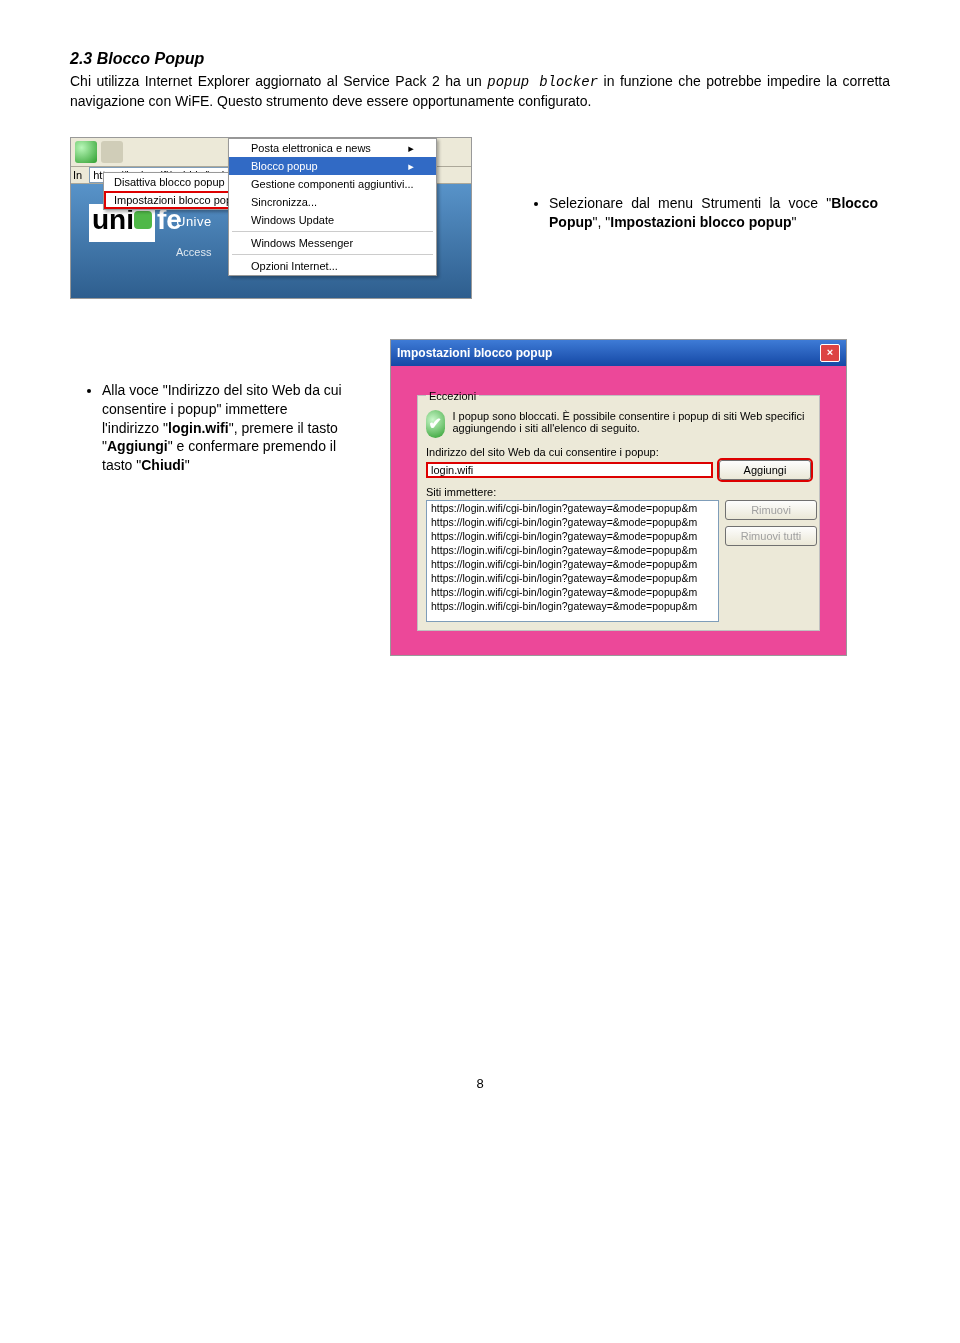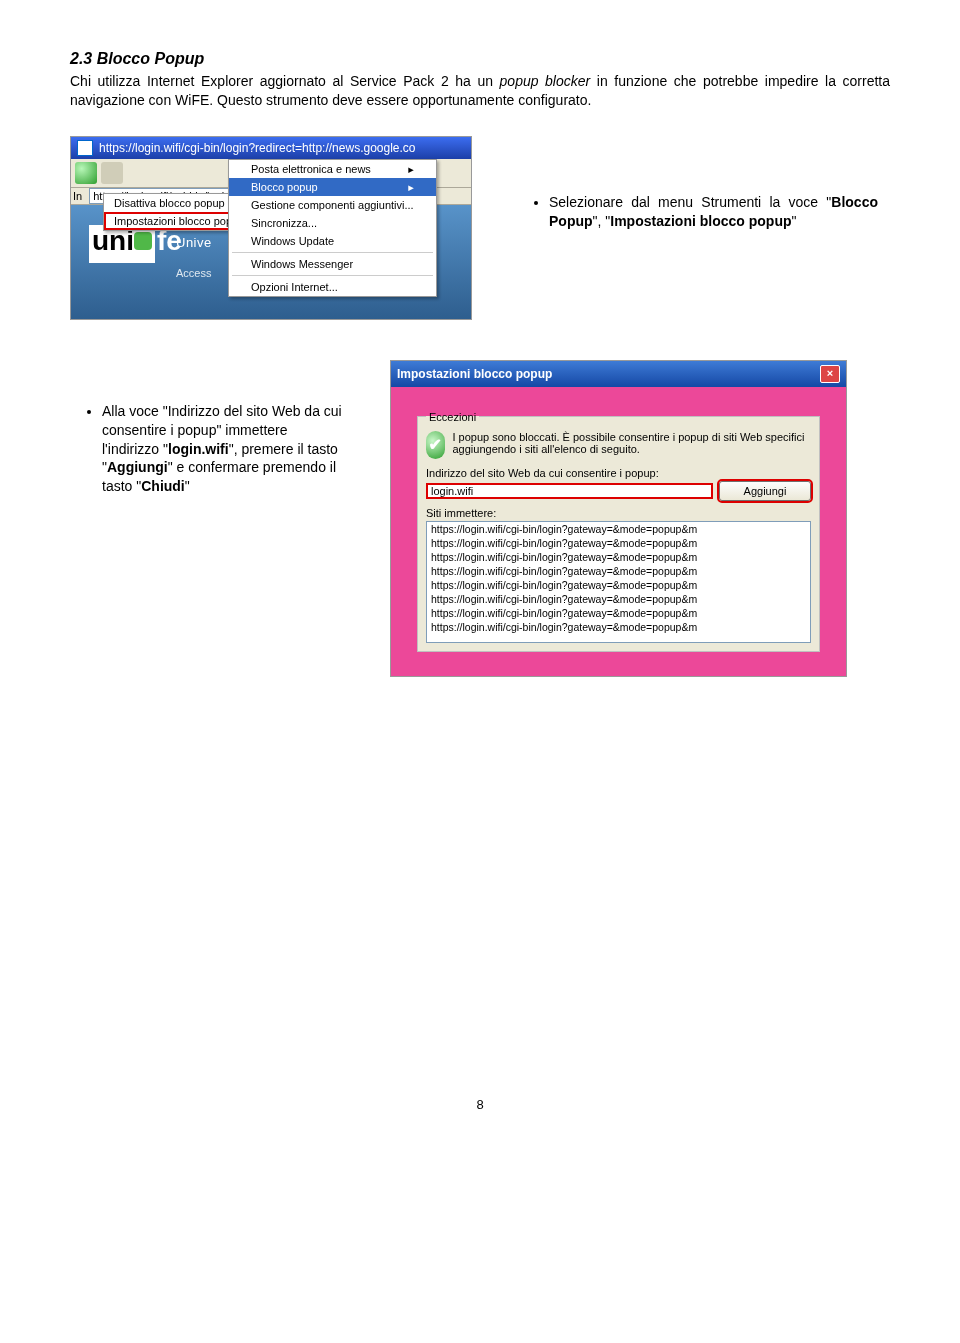--- a/index.html
+++ b/index.html
@@ -149,34 +149,30 @@
   .siteListRow { display:flex; gap:6px; }
   .siteList {
     flex:1; border:1px solid #7f9db9; background:#fff; font-size:10.5px;
     height:120px; overflow:hidden;
   }
   .siteList div { padding:1px 4px; white-space:nowrap; overflow:hidden;
     text-overflow:clip; border-bottom:0; }
   .siteBtns { display:flex; flex-direction:column; gap:6px; width:86px; }
 
   .pageno { text-align:center; margin-top:420px; font-size:13px; }
-  em { font-style: italic; }
+  em { font-style: italic; font-family: Liberation Mono, monospace; }
 </style>
 </head>
 <body>
 
 <h2>2.3 Blocco Popup</h2>
 <p class="intro">Chi utilizza Internet Explorer aggiornato al Service Pack 2 ha un <em>popup blocker</em> in funzione che potrebbe impedire la corretta navigazione con WiFE. Questo strumento deve essere opportunamente configurato.</p>
 
 <div class="row1">
   <div class="shot1">
-    <div class="titlebar">
-      <span class="titlebar-icon"></span>
-      <span>https://login.wifi/cgi-bin/login?redirect=http://news.google.co</span>
-    </div>
 
     <div class="popup-menu-overlay" style="height:0;">
 
       <div class="toolsmenu">
         <div class="mi arrow">Posta elettronica e news</div>
         <div class="mi arrow sel">Blocco popup</div>
         <div class="mi">Gestione componenti aggiuntivi...</div>
         <div class="mi">Sincronizza...</div>
         <div class="mi">Windows Update</div>
         <hr>
@@ -250,19 +246,23 @@
           <div class="siteList">
             <div>https://login.wifi/cgi-bin/login?gateway=&amp;mode=popup&amp;m</div>
             <div>https://login.wifi/cgi-bin/login?gateway=&amp;mode=popup&amp;m</div>
             <div>https://login.wifi/cgi-bin/login?gateway=&amp;mode=popup&amp;m</div>
             <div>https://login.wifi/cgi-bin/login?gateway=&amp;mode=popup&amp;m</div>
             <div>https://login.wifi/cgi-bin/login?gateway=&amp;mode=popup&amp;m</div>
             <div>https://login.wifi/cgi-bin/login?gateway=&amp;mode=popup&amp;m</div>
             <div>https://login.wifi/cgi-bin/login?gateway=&amp;mode=popup&amp;m</div>
             <div>https://login.wifi/cgi-bin/login?gateway=&amp;mode=popup&amp;m</div>
           </div>
+          <div class="siteBtns">
+            <span class="winbtn disabled">Rimuovi</span>
+            <span class="winbtn disabled">Rimuovi tutti</span>
+          </div>
         </div>
       </fieldset>
     </div>
   </div>
 </div>
 
 <div class="pageno">8</div>
 
 </body></html>

